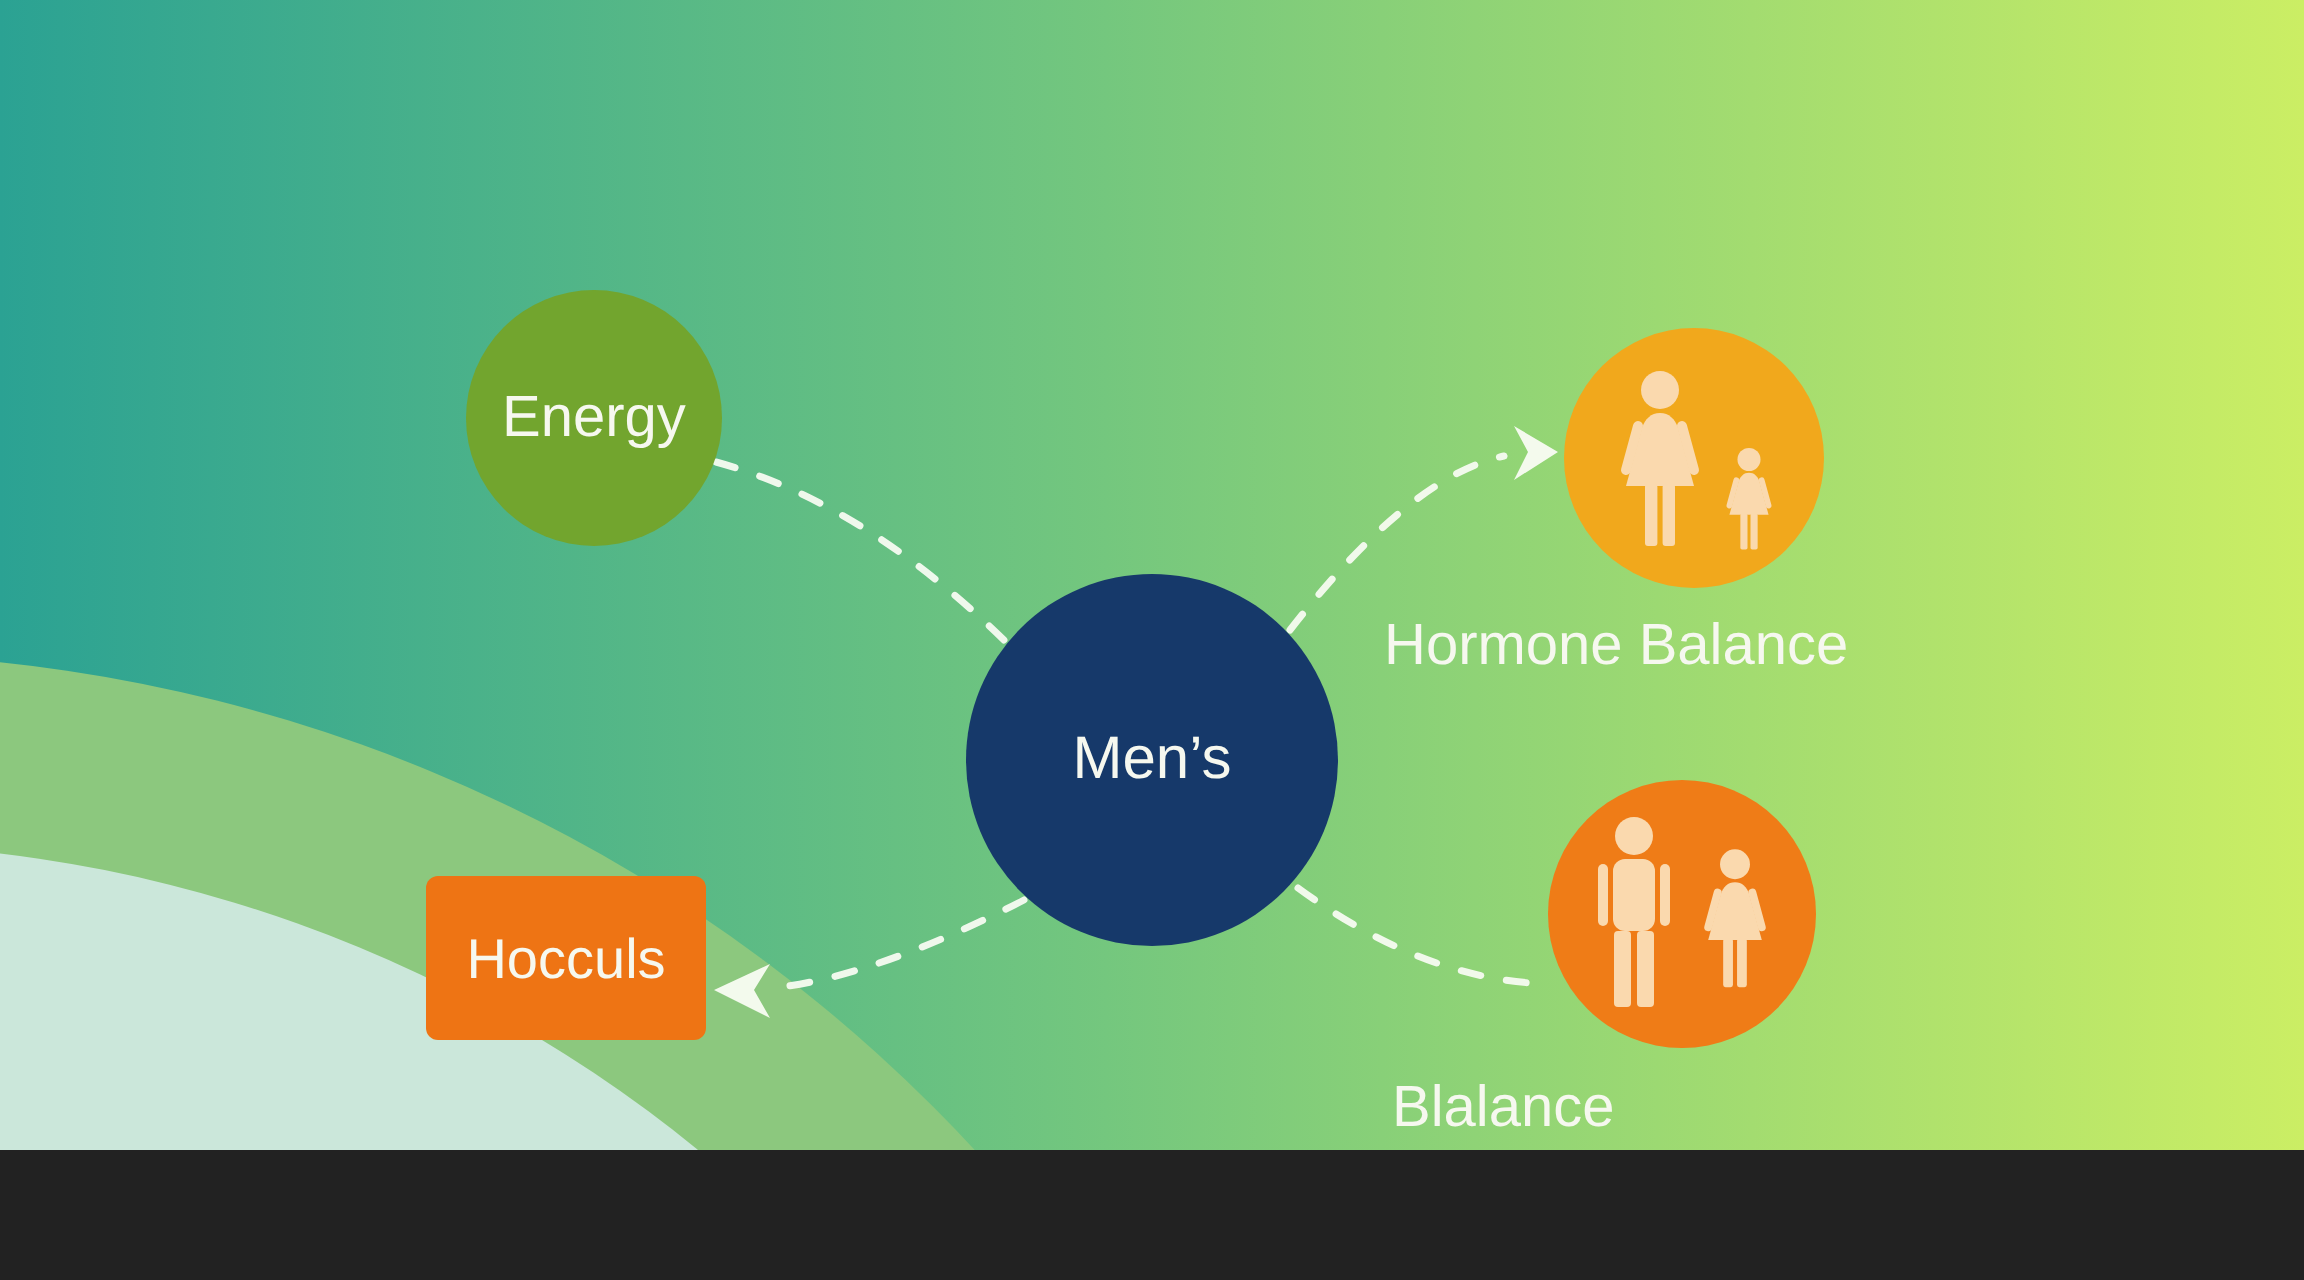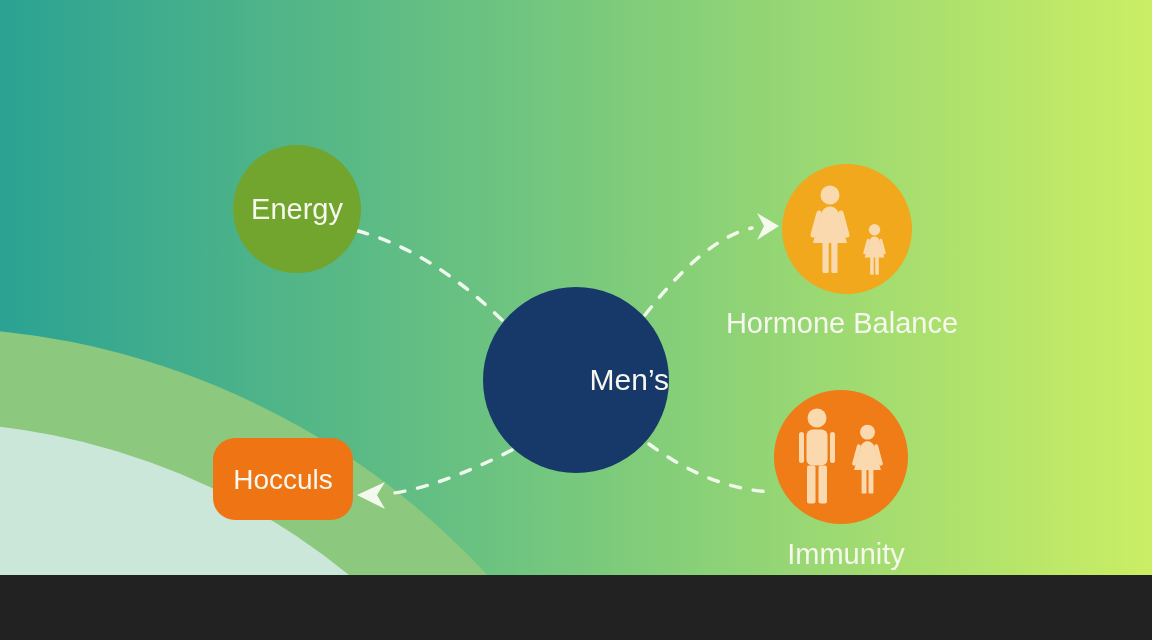--- a/index.html
+++ b/index.html
@@ -20,30 +20,30 @@
     width:1356px;height:1356px;left:-758px;top:422px;
     background:linear-gradient(225deg,#e6f3e1 0%,var(--arc-inner,#cbe7da) 14%);
   }
   .connectors{position:absolute;left:0;top:0;}
   .dash{fill:none;stroke:var(--connector,#f7fbf1);stroke-width:3.5;stroke-dasharray:10 13;stroke-linecap:round;opacity:.95;}
   .head{fill:var(--connector,#f7fbf1);opacity:.97;}
   
   .node{position:absolute;display:flex;align-items:center;justify-content:center;text-align:center;color:var(--text,#f6f8ef);}
   .node.circle{border-radius:50%;}
   .node-energy{left:233px;top:145px;width:128px;height:128px;background:var(--energy,#72a52e);font-size:29px;font-weight:500;}
-  .node-center{left:483px;top:287px;width:186px;height:186px;background:var(--navy,#16396a);font-size:30px;font-weight:500;line-height:38px;flex-direction:column;align-items:flex-end;}
+  .node-center{left:483px;top:287px;width:186px;height:186px;background:var(--navy,#16396a);font-size:30px;font-weight:500;line-height:38px;flex-direction:column;}
   .node-hormone{left:782px;top:164px;width:130px;height:130px;background:var(--amber,#f1a81c);align-items:flex-end;gap:3px;padding-bottom:0;box-sizing:border-box;}
   .node-hormone svg{margin-bottom:17px;}
   .node-immunity{left:774px;top:390px;width:134px;height:134px;background:var(--orange,#ef7c17);align-items:flex-end;gap:7px;box-sizing:border-box;}
   .node-immunity svg{margin-bottom:15px;}
-  .node-focus{left:213px;top:438px;width:140px;height:82px;border-radius:22px;background:var(--orange2,#ee7414);font-size:28px;font-weight:500;line-height:33px;flex-direction:column;}
+  .node-focus{left:213px;top:438px;width:140px;height:82px;border-radius:6px;background:var(--orange2,#ee7414);font-size:28px;font-weight:500;line-height:33px;flex-direction:column;}
   .figure{fill:var(--figure,#fad9ae);}
   .figure-stroke{stroke:var(--figure,#fad9ae);stroke-width:5;stroke-linecap:round;fill:none;}
   
-  .float-label{position:absolute;width:300px;text-align:center;color:var(--text,#f6f8ef);font-size:29px;font-weight:500;}
+  .float-label{position:absolute;width:300px;text-align:left;color:var(--text,#f6f8ef);font-size:29px;font-weight:500;}
   .label-hormone{left:692px;top:307px;}
   .label-immunity{left:696px;top:538px;}
 </style>
 </head>
 <body>
 
 <div class="canvas">
 
   <div class="deco outer"></div>
   <div class="deco inner"></div>
@@ -96,19 +96,19 @@
     </svg>
     <svg width="41" height="97" viewBox="0 0 52 92">
       <circle class="figure" cx="26" cy="10" r="9.5"></circle>
       <path class="figure-stroke" d="M15 28 L9 50"></path>
       <path class="figure-stroke" d="M37 28 L43 50"></path>
       <path class="figure" d="M26 21.5 C21.5 21.5 18.5 24.5 17 29 L9 58 L43 58 L35 29 C33.5 24.5 30.5 21.5 26 21.5 Z"></path>
       <rect class="figure" x="18.5" y="57" width="6.2" height="31" rx="1.5"></rect>
       <rect class="figure" x="27.3" y="57" width="6.2" height="31" rx="1.5"></rect>
     </svg>
   </div>
-  <div class="float-label label-immunity">Immunity</div>
+  <div class="float-label label-immunity">Blalance</div>
 
   <div class="node node-focus">
     <span>Hocculs</span>
   </div>
 
 </div>
 
 </body></html>

